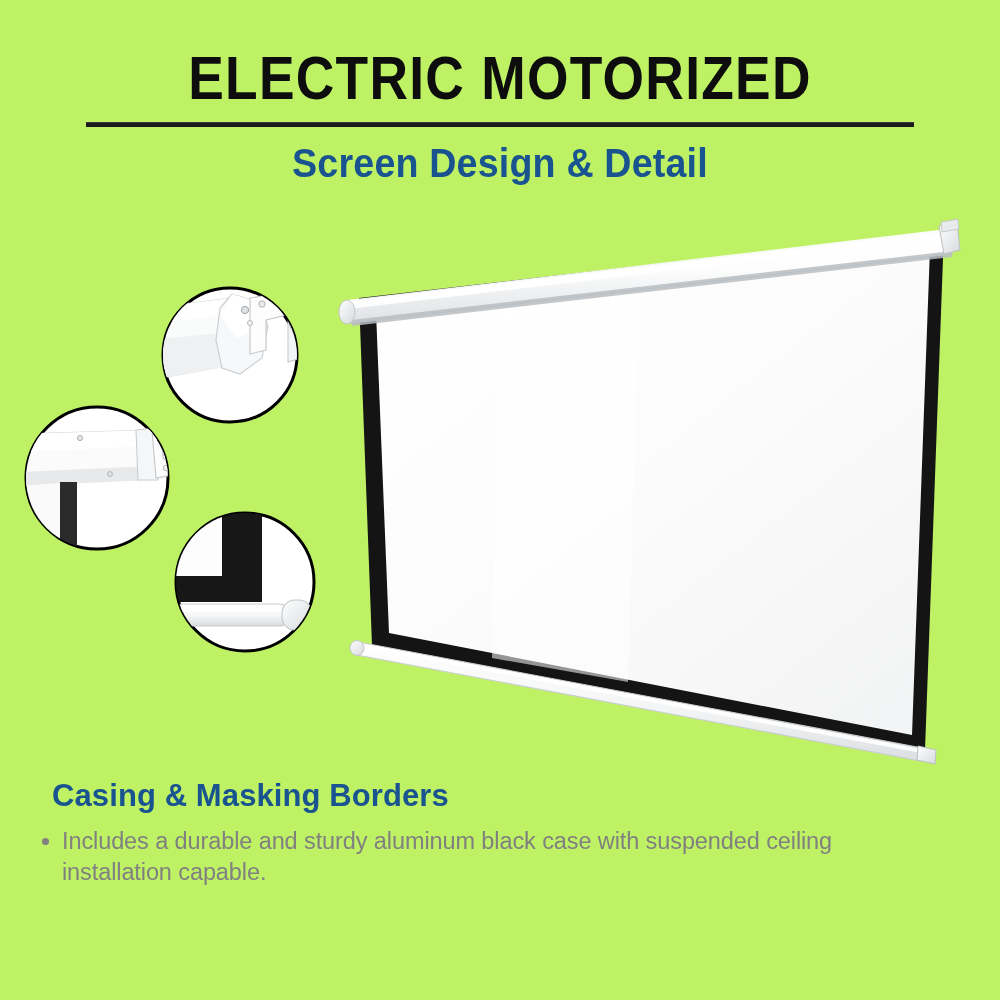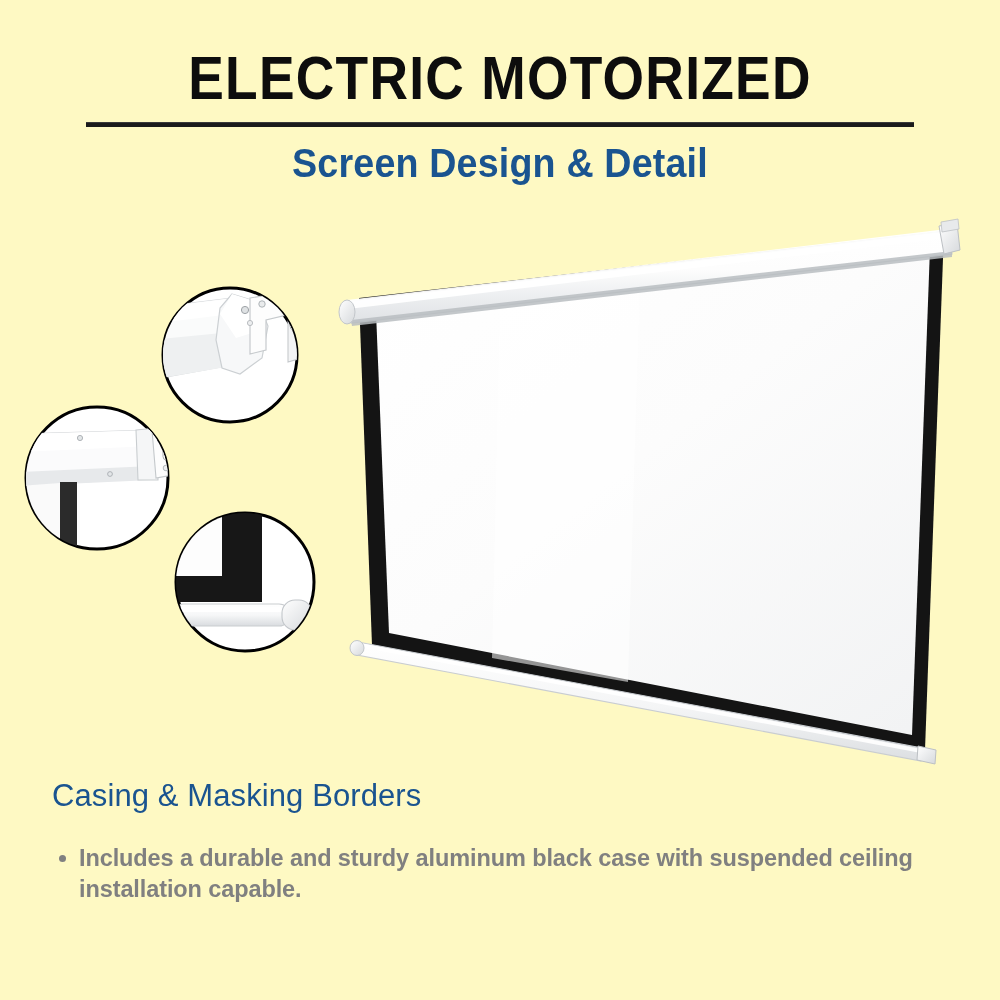--- a/index.html
+++ b/index.html
@@ -9,21 +9,21 @@
     background: #ffffff;
   }
   body {
     font-family: "Liberation Sans", "DejaVu Sans", sans-serif;
     -webkit-font-smoothing: antialiased;
   }
   #page {
     position: relative;
     width: 1000px;
     height: 1000px;
-    background: #fef9c3;
+    background: #bef264;
     overflow: hidden;
   }
 
   
   .title {
     position: absolute;
     left: 0;
     top: 46px;
     width: 1000px;
     text-align: center;
@@ -71,34 +71,33 @@
   }
   .photo svg { display: block; }
 
   
   .section-heading {
     position: absolute;
     left: 52px;
     top: 777px;
     font-size: 31px;
     line-height: 38px;
-    font-weight: 400;
+    font-weight: 700;
     color: #1a5490;
     letter-spacing: 0.1px;
     white-space: nowrap;
   }
   .bullets {
     position: absolute;
     left: 38px;
     top: 826px;
     width: 900px;
-    margin: 17px;
+    margin: 0;
     padding: 0;
     list-style: none;
-    font-weight: bold;
   }
   .bullets li {
     position: relative;
     padding-left: 24px;
     margin-bottom: 14px;
     font-size: 23.5px;
     line-height: 31px;
     color: #808080;
     letter-spacing: -0.1px;
   }

